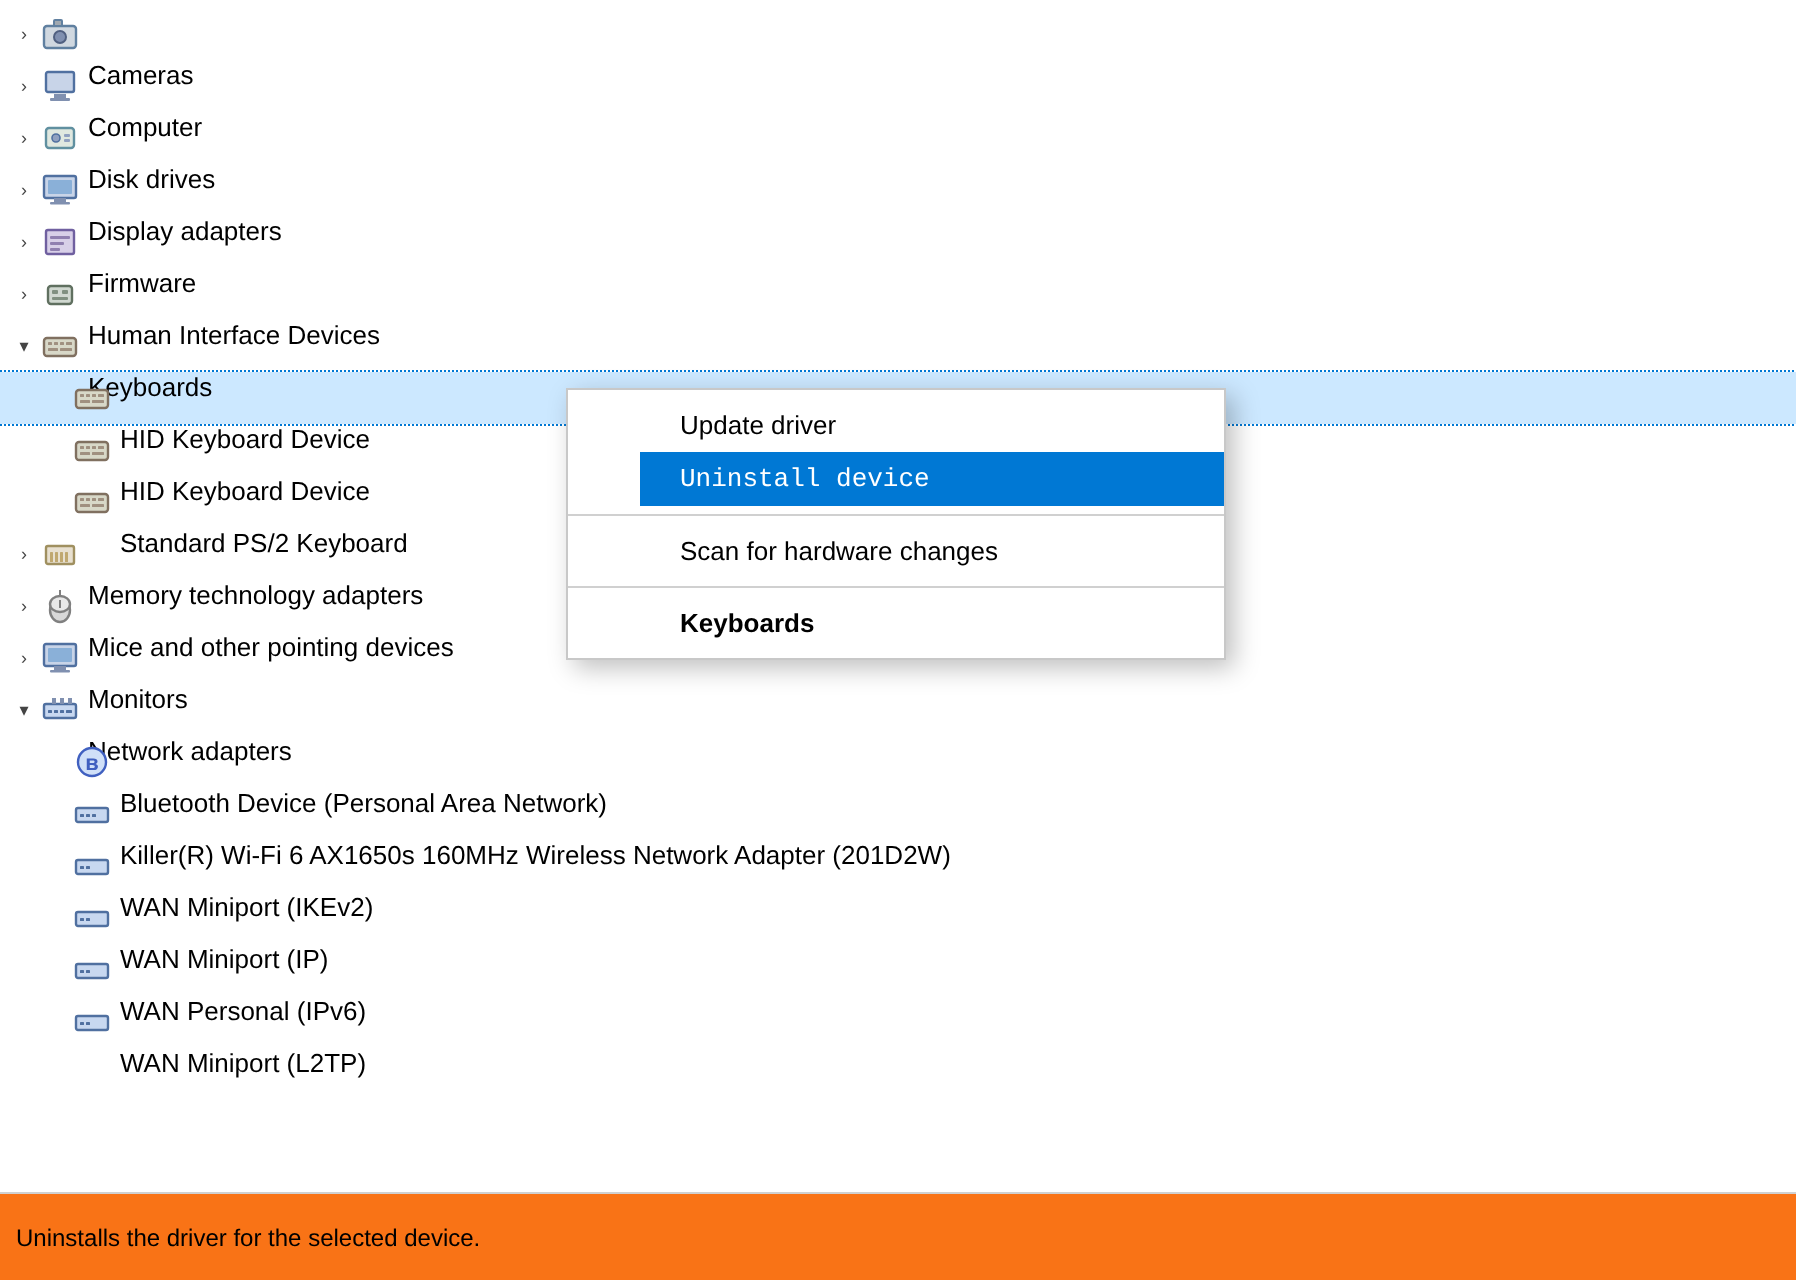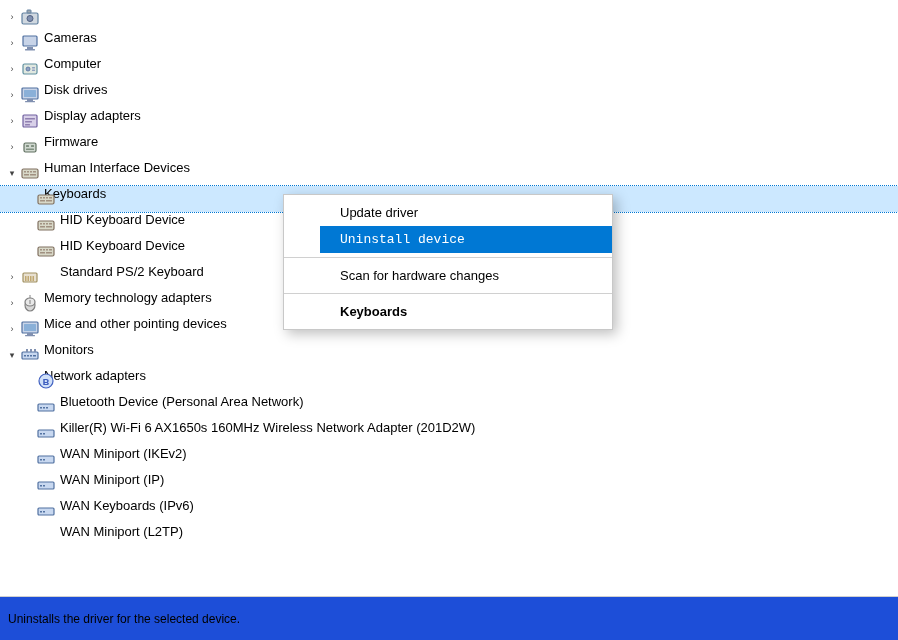--- a/index.html
+++ b/index.html
@@ -118,21 +118,21 @@
 
     .context-menu-separator {
       height: 1px;
       background: #d0d0d0;
       margin: 4px 0;
     }
 
     
     .status-bar {
       height: 44px;
-      background: #1d4ed8;
+      background: #f97316;
       border-top: 1px solid #d0d0d0;
       display: flex;
       align-items: center;
       padding: 13px 8px;
       font-size: 12px;
       color: #000;
     }
   </style>
 </head>
 <body>
@@ -387,21 +387,21 @@
 
     <div class="tree-item indent-1">
       <span class="expand-arrow empty"></span>
       <span class="item-icon">
         <svg class="svg-icon" viewBox="0 0 18 18" fill="none" xmlns="http://www.w3.org/2000/svg">
           <rect x="1" y="6" width="16" height="7" rx="1" fill="#c8d8f0" stroke="#5070a0" stroke-width="1.2"></rect>
           <rect x="3" y="9" width="2" height="1.5" rx="0.3" fill="#5070a0"></rect>
           <rect x="6" y="9" width="2" height="1.5" rx="0.3" fill="#5070a0"></rect>
         </svg>
       </span>
-      <span class="item-label">WAN Keyboards (IPv6)</span>
+      <span class="item-label">WAN Personal (IPv6)</span>
     </div>
 
     <div class="tree-item indent-1">
       <span class="expand-arrow empty"></span>
       <span class="item-icon">
         <svg class="svg-icon" viewBox="0 0 18 18" fill="none" xmlns="http://www.w3.org/2000/svg">
           <rect x="1" y="6" width="16" height="7" rx="1" fill="#c8d8f0" stroke="#5070a0" stroke-width="1.2"></rect>
           <rect x="3" y="9" width="2" height="1.5" rx="0.3" fill="#5070a0"></rect>
           <rect x="6" y="9" width="2" height="1.5" rx="0.3" fill="#5070a0"></rect>
         </svg>

